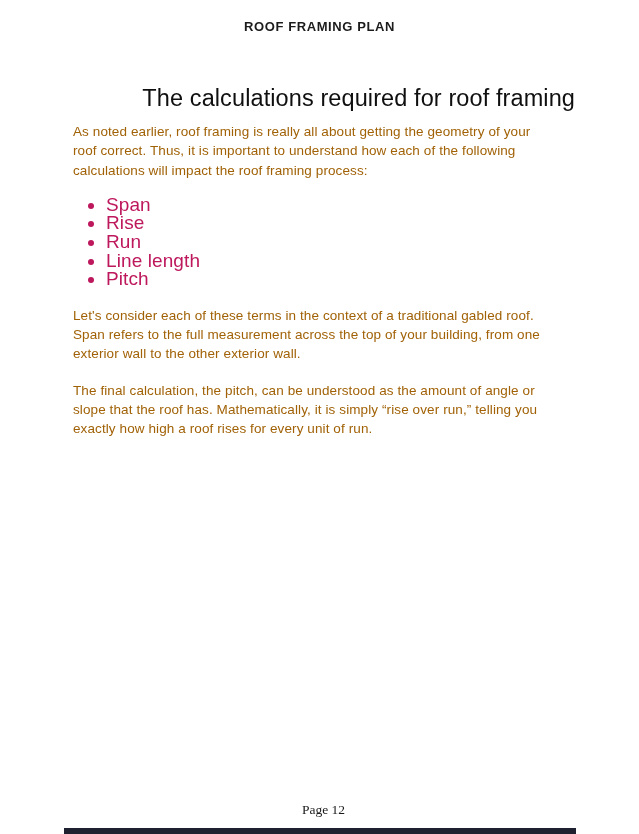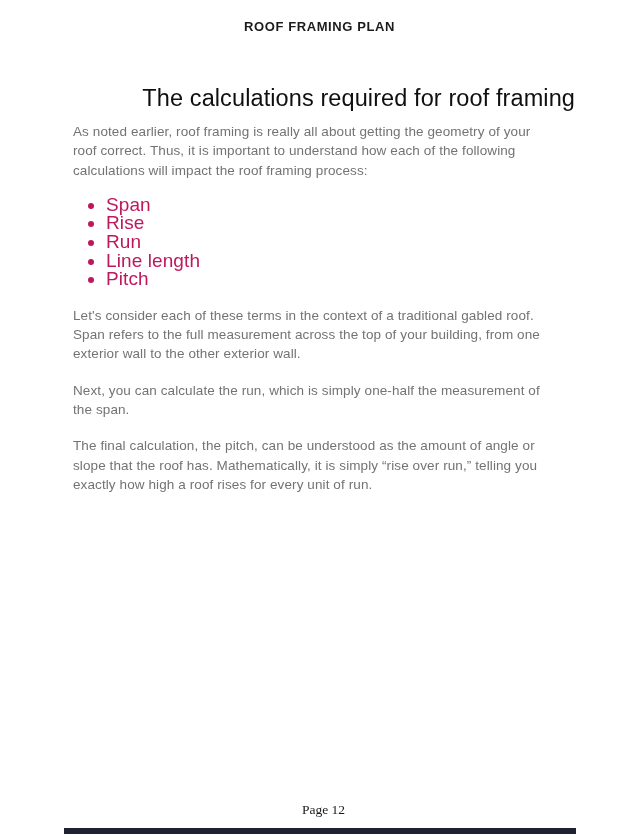--- a/index.html
+++ b/index.html
@@ -31,21 +31,21 @@
     font-weight: 500;
     letter-spacing: 0.1px;
     color: #0f0f0f;
     text-align: right;
   }
   .content p {
     margin-top: 17px;
     font-size: 13.5px;
     line-height: 19.3px;
     letter-spacing: 0.1px;
-    color: #737373;
+    color: #a16207;
     white-space: pre-line;
   }
   .content p.first-para { margin-top: 10px; }
   .calc-list {
     margin: 16px 0 10px 0;
     padding-left: 33px;
     list-style: disc;
   }
   .calc-list li {
     font-size: 19px;
@@ -93,22 +93,20 @@
       <li>Run</li>
       <li>Line length</li>
       <li>Pitch</li>
     </ul>
 
     <p>Let's consider each of these terms in the context of a traditional gabled roof.
 Span refers to the full measurement across the top of your building, from one
 exterior wall to the other exterior wall.</p>
 
 
-    <p>Next, you can calculate the run, which is simply one-half the measurement of
-the span.</p>
 
 
 
     <p>The final calculation, the pitch, can be understood as the amount of angle or
 slope that the roof has. Mathematically, it is simply “rise over run,” telling you
 exactly how high a roof rises for every unit of run.</p>
 
   </div>
 
   <div class="page-footer">Page 12</div>

